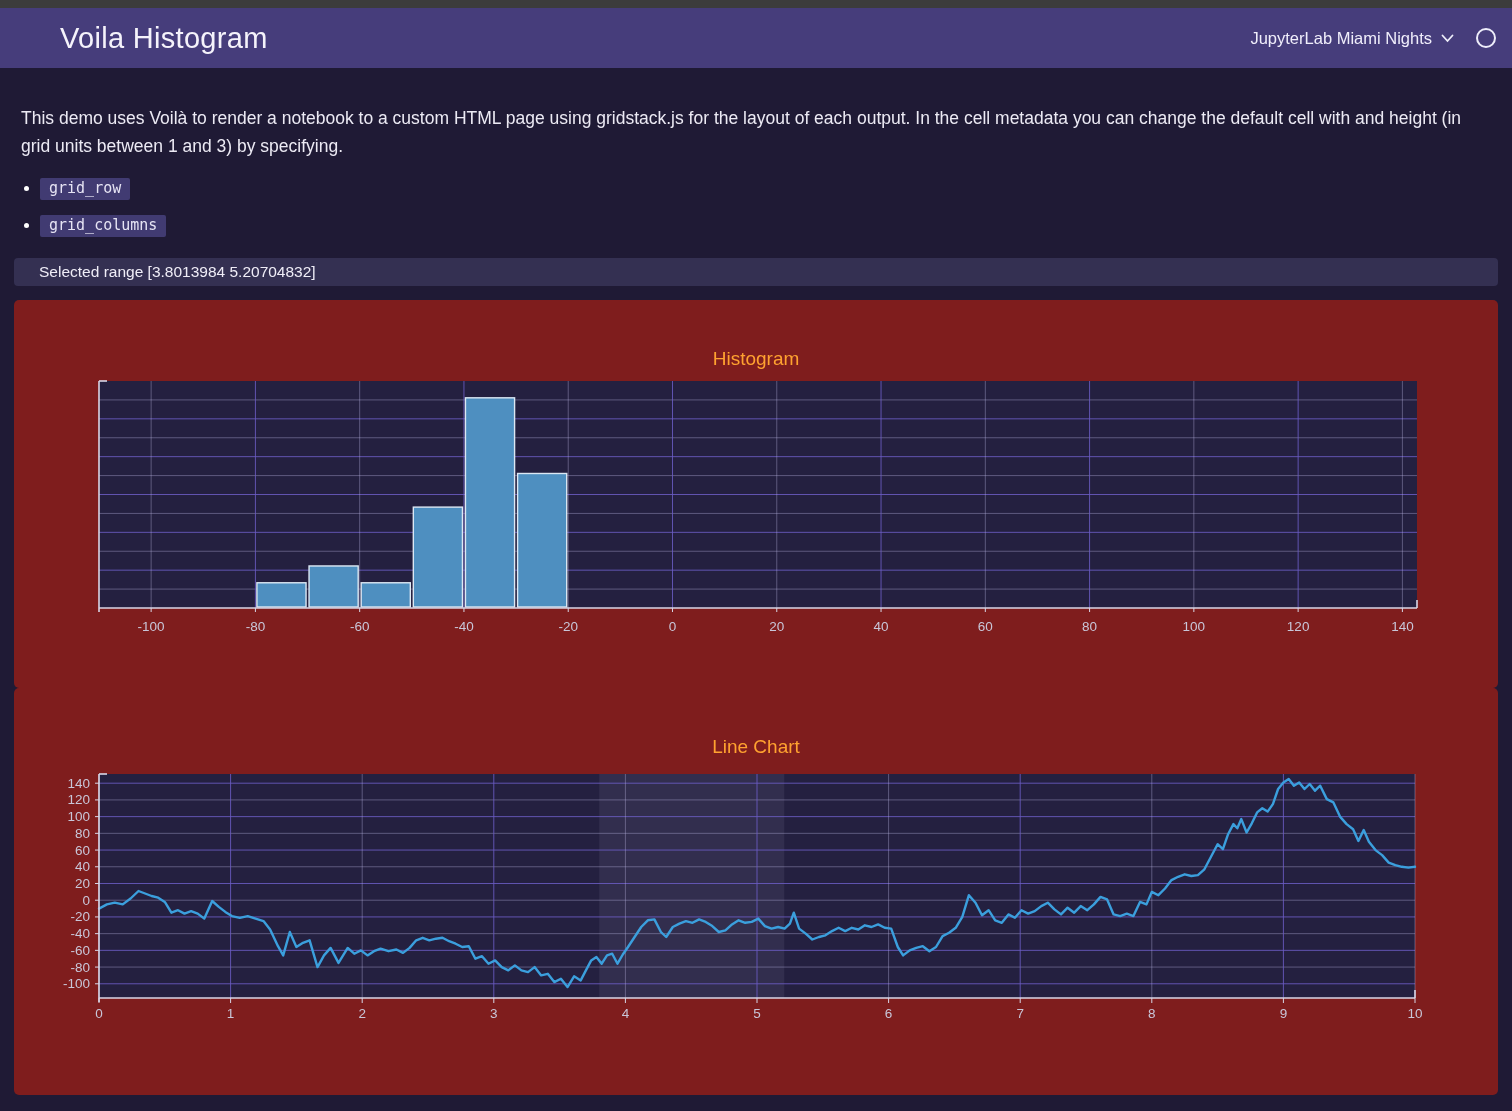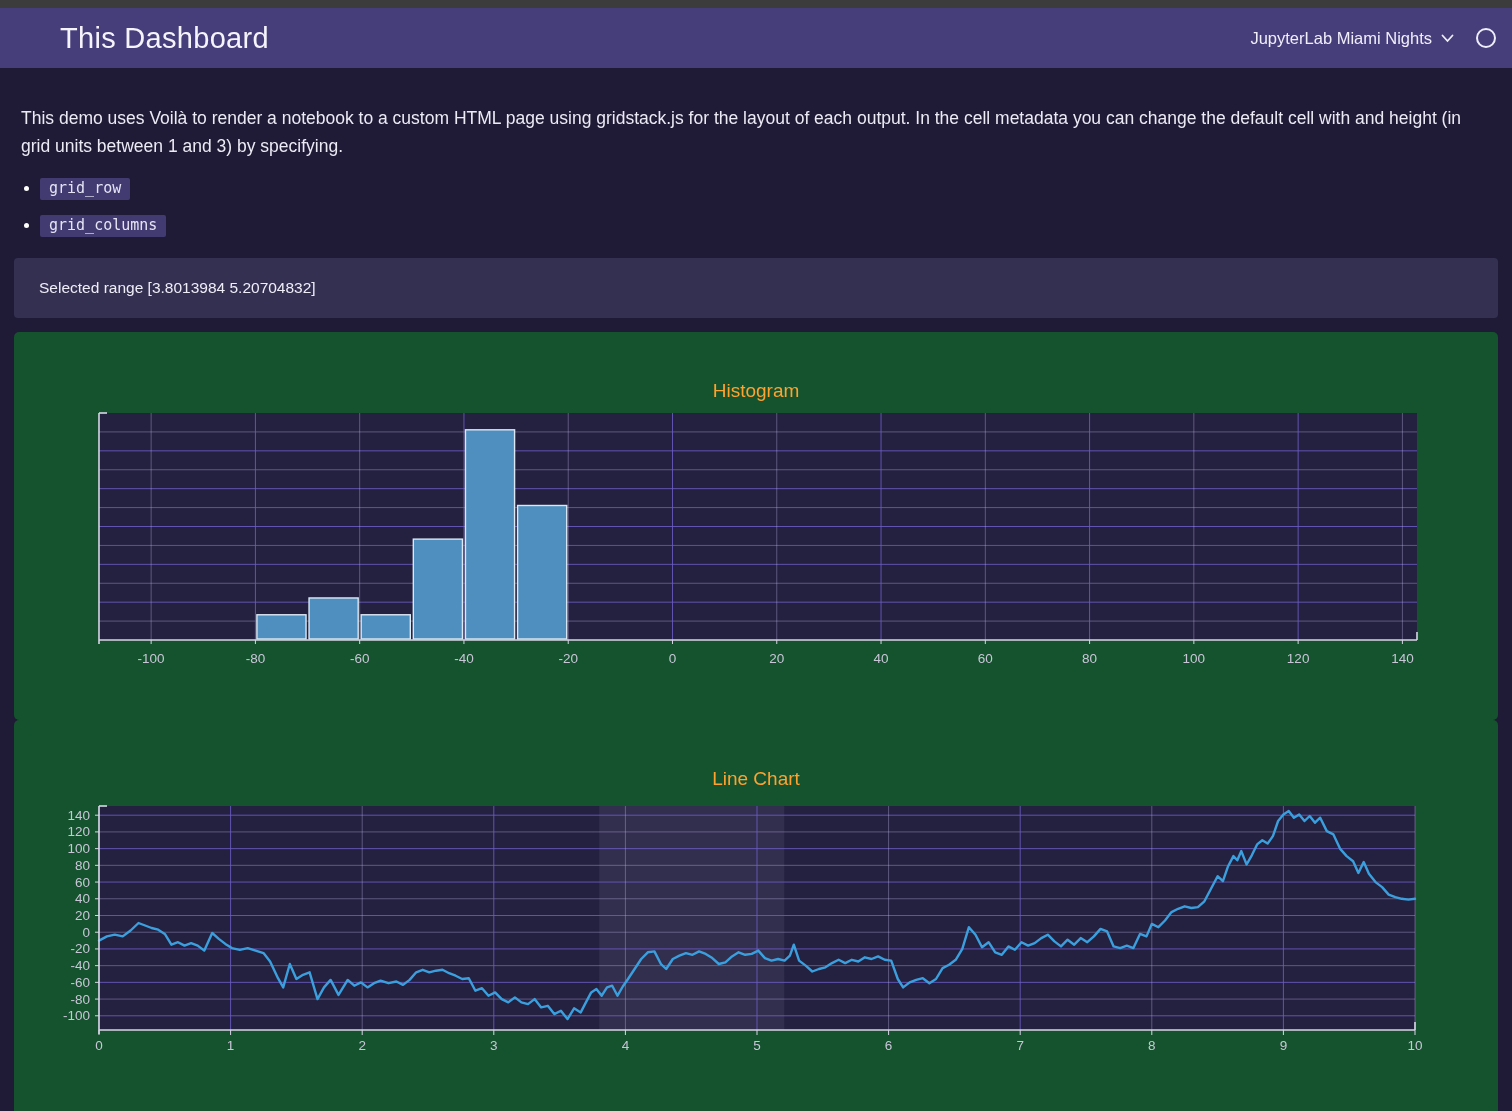--- a/index.html
+++ b/index.html
@@ -21,42 +21,42 @@
   .theme-selector { display:flex; align-items:center; gap:9px; font-size:16.5px; color:#f0eefb; cursor:pointer; }
   .kernel-circle { width:20px; height:20px; border:2px solid #eeeefa; border-radius:50%; cursor:pointer; }
   main { padding:0 14px; }
   .intro { margin:36px 30px 0 7px; font-size:17.5px; line-height:28px; color:#eceaf4; }
   .bullets { margin:16px 0 0 0; padding-left:26px; list-style:disc; }
   .bullets li { margin-bottom:7px; color:#ffffff;margin-top:19px; }
   .chip {
     font-family:"DejaVu Sans Mono", monospace; font-size:15px;
     background:#413b72; color:#e6e4f4; padding:1px 9px 3px 9px; border-radius:2px;
   }
-  .card { background:#14532d; border-radius:5px; }
+  .card { background:#7f1d1d; border-radius:5px; }
   .range-card {
-    margin-top:24px; height:60px; display:flex; align-items:center;
+    margin-top:24px; height:28px; display:flex; align-items:center;
     padding-left:25px; font-size:15.5px; color:#efedf7; background:#343052; border-radius:4px;
   }
   .chart-card { position:relative; margin-top:14px; }
   .hist-card { height:388px; }
   .line-card { height:407px; margin-top:0; }
   .chart-title {
     position:absolute; top:48px; left:0; width:100%; text-align:center;
     font-size:19px; color:#ffa230;
   }
   svg.chart { display:block; width:1484px; }
   svg text { font-family:"Liberation Sans", sans-serif; }
 </style>
 </head>
 <body>
 
 <div class="top-strip"></div>
 
 <header class="header">
-  <h1 class="page-title">This Dashboard</h1>
+  <h1 class="page-title">Voila Histogram</h1>
   <div class="header-right">
     <div class="theme-selector">
       <span>JupyterLab Miami Nights</span>
       <svg width="13" height="9" viewBox="0 0 13 9">
         <polyline points="1.5,1.5 6.5,7 11.5,1.5" fill="none" stroke="#eeeefa" stroke-width="1.8" stroke-linecap="round"></polyline>
       </svg>
     </div>
     <div class="kernel-circle" title=""></div>
   </div>
 </header>

